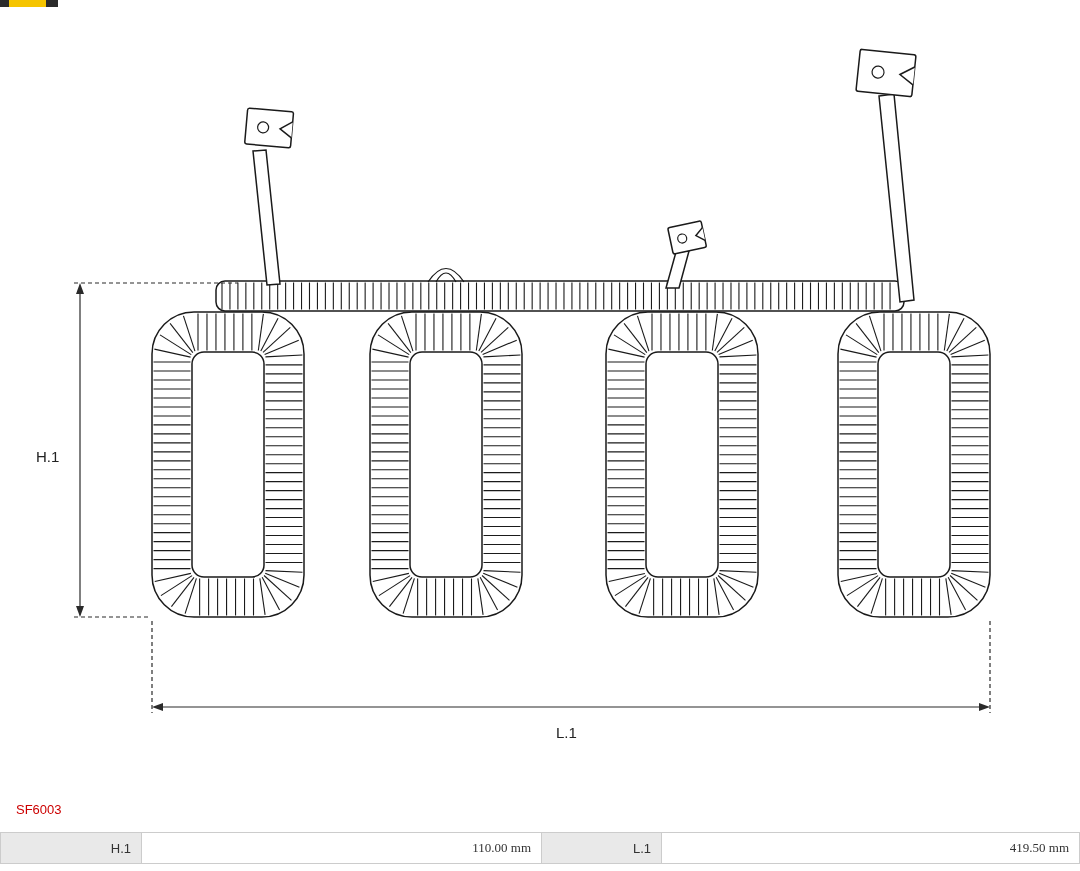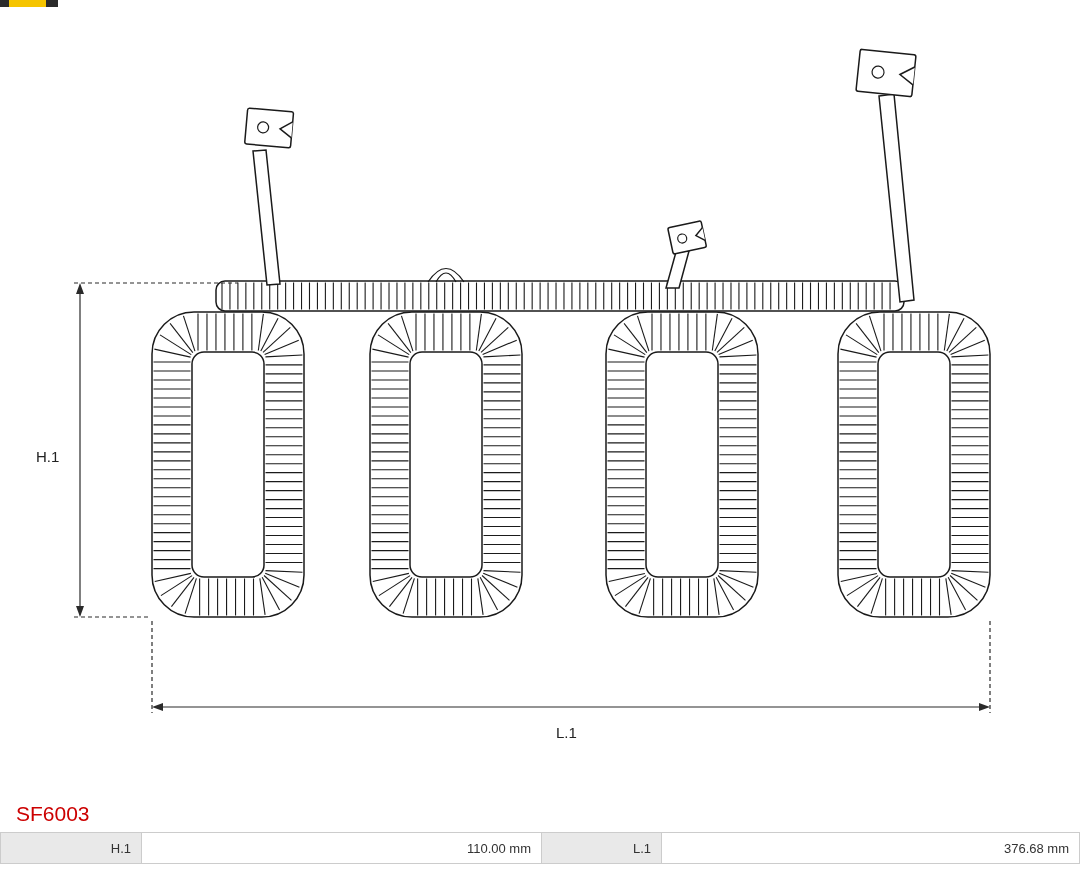--- a/index.html
+++ b/index.html
@@ -7,29 +7,29 @@
         font-family:"Liberation Sans",sans-serif;text-align:right;}
   .logo-fragment{position:absolute;left:0;top:0;width:58px;height:7px;
         background:linear-gradient(90deg,#2b2b2b 0 9px,#f5c400 9px 46px,#2b2b2b 46px 58px);}
   svg.diagram{position:absolute;left:0;top:0;}
   .outline{fill:#fff;stroke:#1a1a1a;stroke-width:1.5;}
   .thin{fill:none;stroke:#1a1a1a;stroke-width:1.2;}
   .dim{stroke:#2a2a2a;stroke-width:1.2;fill:none;}
   .dashed{stroke-dasharray:4 3;}
   .arrowhead{fill:#2a2a2a;stroke:none;}
   text.dimlabel{font:15px "Liberation Sans",sans-serif;fill:#222;}
-  .part-number{position:absolute;left:16px;top:802px;font-size:21px;color:#cc0000;}
+  .part-number{position:absolute;left:16px;top:802px;font-size:13px;color:#cc0000;}
   .spec-table{position:absolute;left:0;top:832px;width:1080px;height:32px;
         display:grid;grid-template-columns:140px 400px 120px 1fr;
         border:1px solid #cccccc;box-sizing:border-box;font-size:13px;color:#333;}
   .spec-table .cell{display:flex;align-items:center;justify-content:flex-end;
         padding-right:10px;border-left:1px solid #cccccc;box-sizing:border-box;}
   .spec-table .cell:first-child{border-left:none;}
   .spec-table .label{background:#e9e9e9;}
-  .spec-table .value{background:#ffffff;}
+  .spec-table .value{background:#ffffff;font-family:Liberation Serif, serif;}
 </style>
 </head>
 <body>
 
 <div class="page">
 
   <div class="logo-fragment"></div>
 
   <svg id="diagram-svg" class="diagram" width="1080" height="800" viewBox="0 0 1080 800">
 
@@ -502,16 +502,16 @@
       <text x="556" y="738" class="dimlabel">L.1</text>
     </g>
   </svg>
 
   <div class="part-number">SF6003</div>
 
   <div class="spec-table">
     <div class="cell label">H.1</div>
     <div class="cell value">110.00 mm</div>
     <div class="cell label">L.1</div>
-    <div class="cell value">376.68 mm</div>
+    <div class="cell value">419.50 mm</div>
   </div>
 
 </div>
 
 </body></html>

